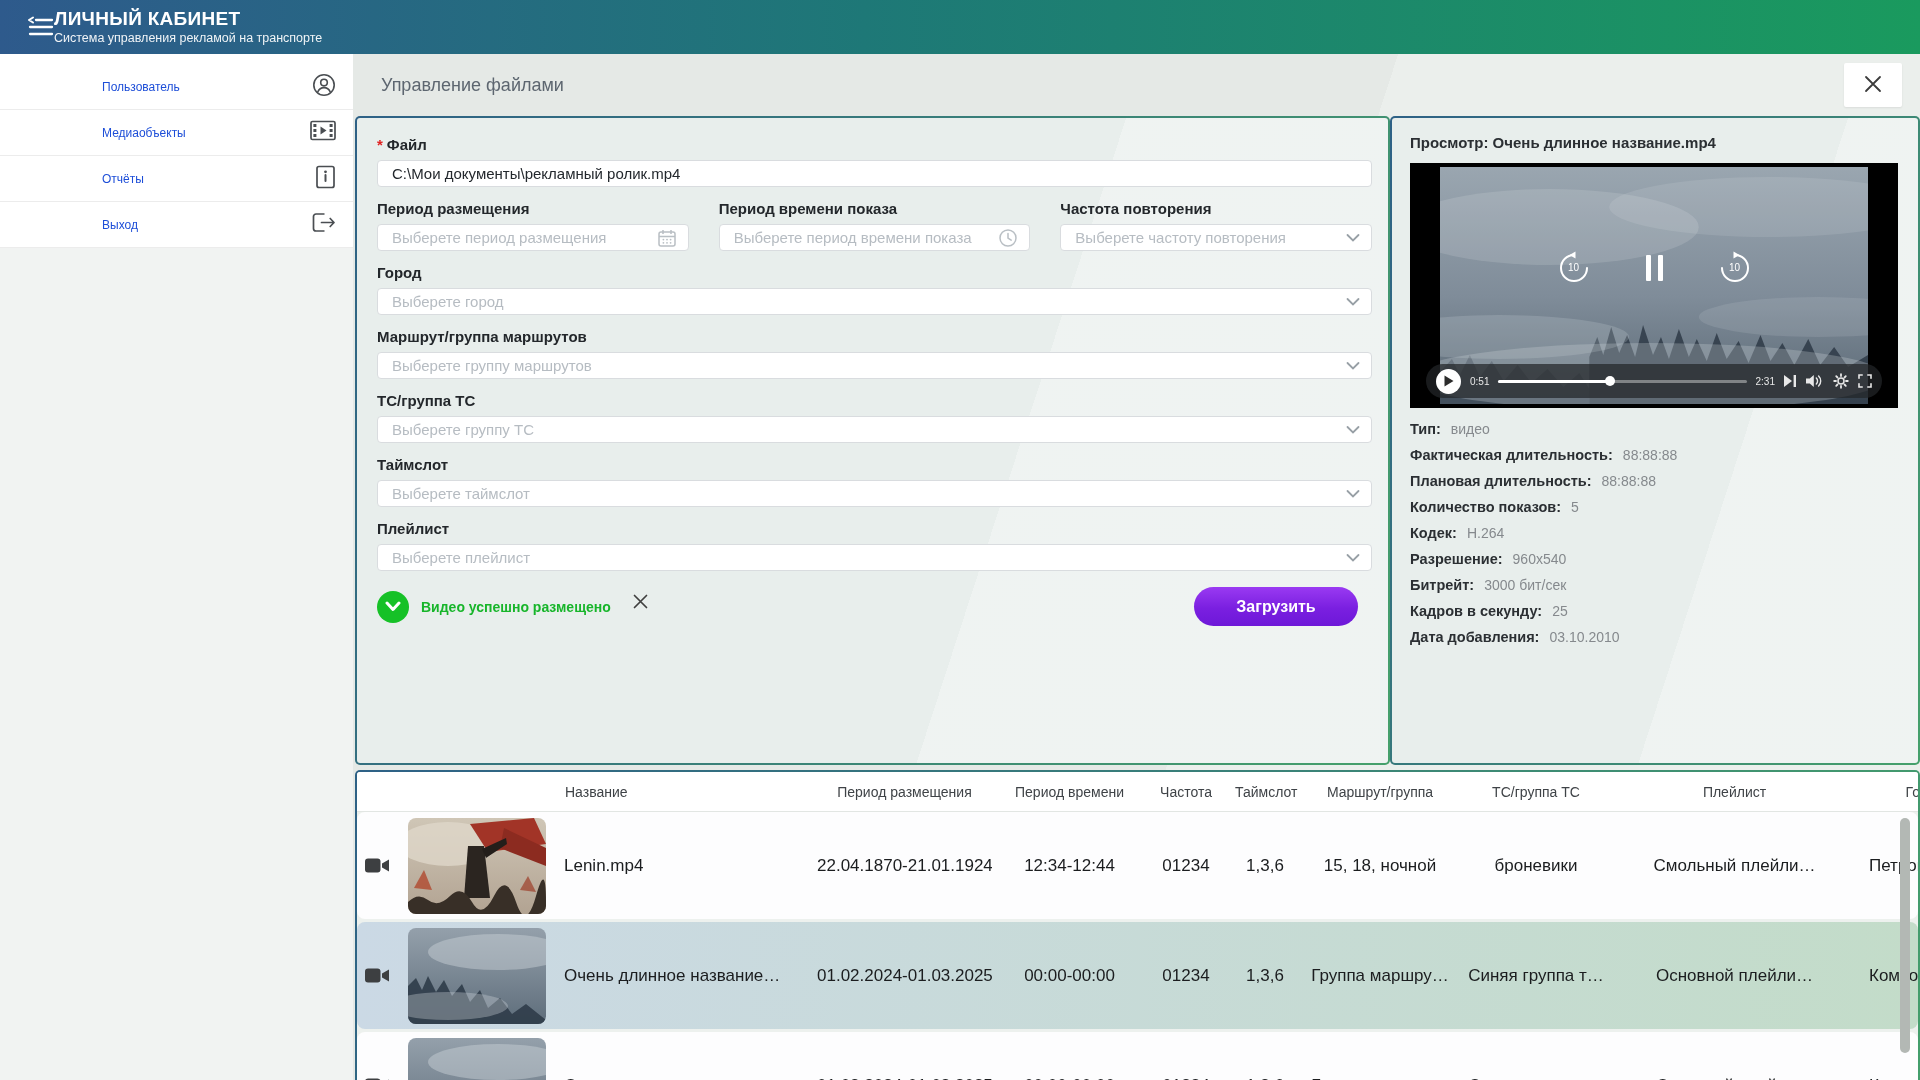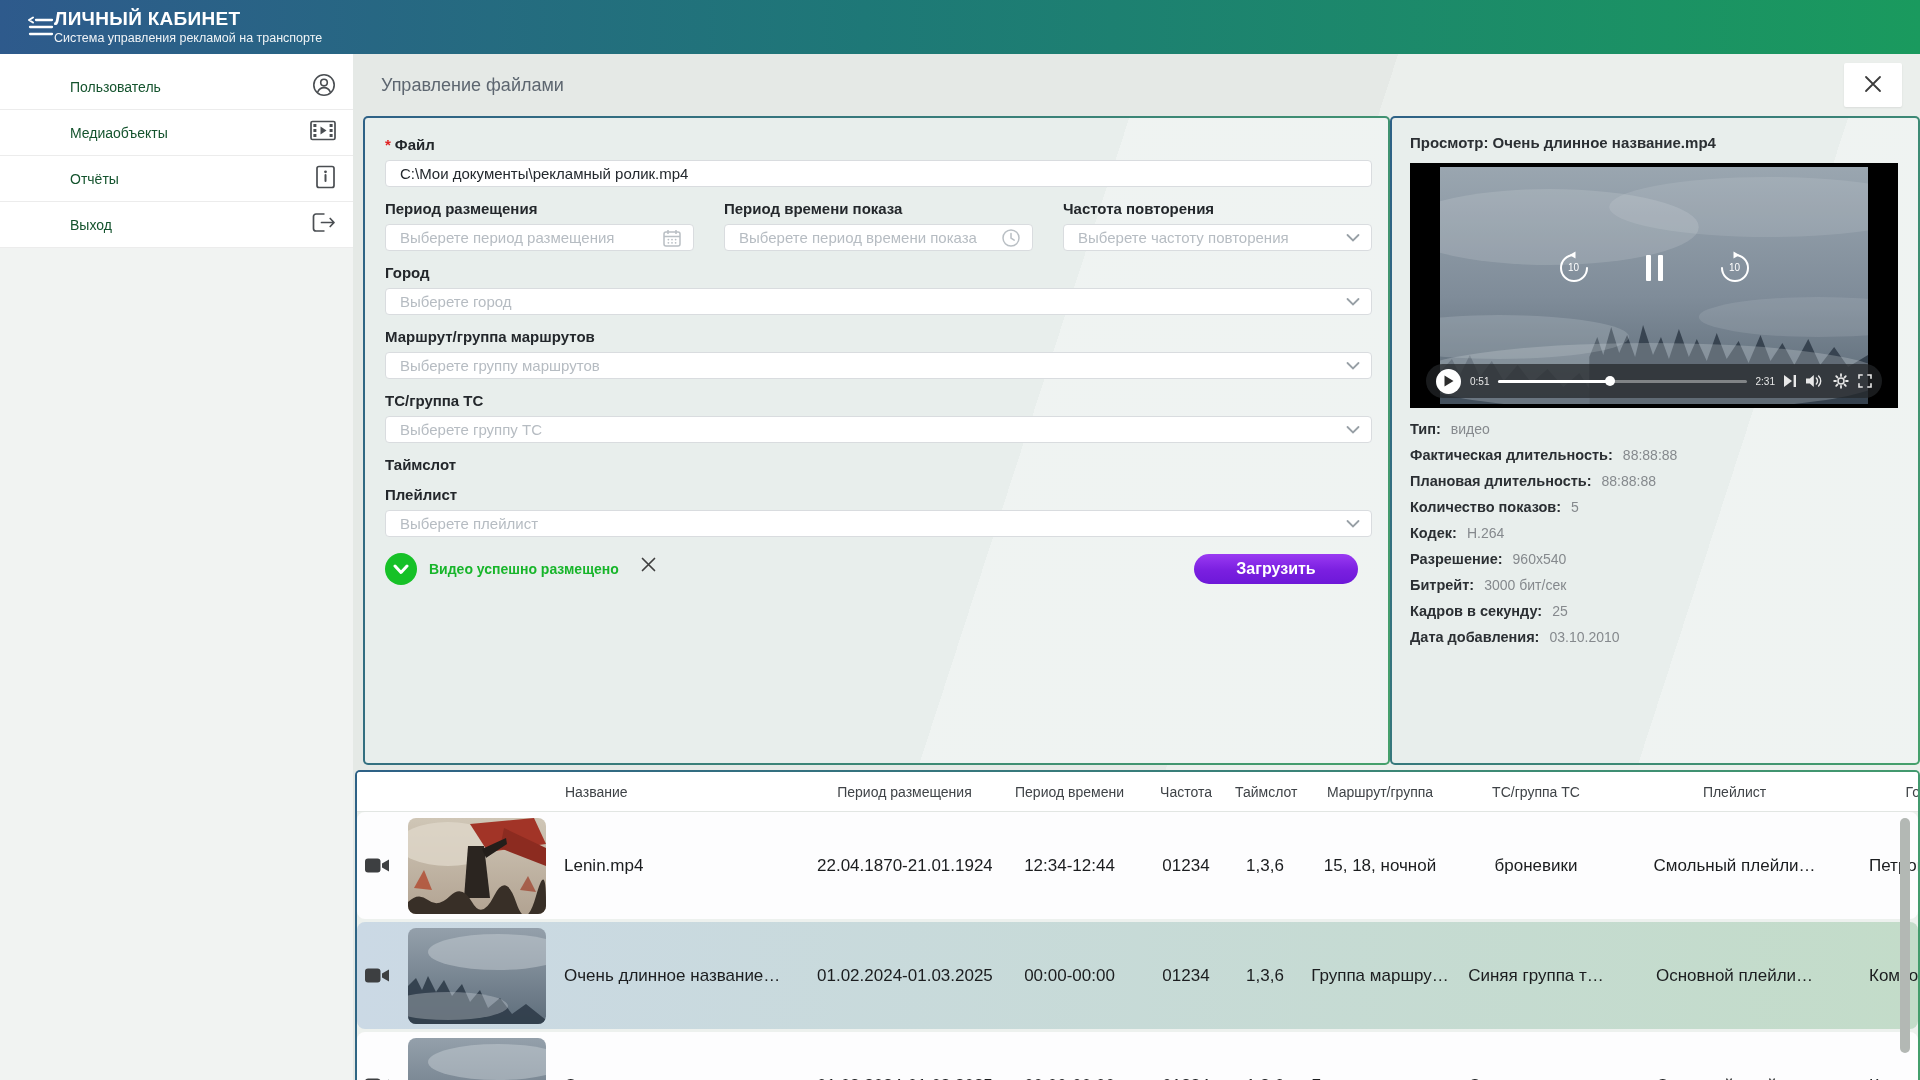--- a/index.html
+++ b/index.html
@@ -12,35 +12,35 @@
             background:linear-gradient(90deg,#2e5a8c 0%, #1e7877 45%, #1a9a5e 100%); }
   .topbar .titles { display:flex; flex-direction:column; line-height:1.25; }
   .app-title { color:#fff; font-size:19px; font-weight:bold; letter-spacing:.3px; }
   .app-subtitle { color:rgba(255,255,255,.93); font-size:12.5px; }
 
   
   .sidebar { position:absolute; top:54px; left:0; width:353px; bottom:0; background:#f1f3f2; }
   .side-menu { background:#fff; padding-top:10px; }
   .side-item { height:46px; display:flex; align-items:center; justify-content:space-between;
                padding:0 17px 0 70px; border-bottom:1px solid #ececec; cursor:pointer; background:#fff; }
-  .side-item span.lbl { font-size:14px; color:#14532d; }
+  .side-item span.lbl { font-size:12px; color:#1d4ed8;margin-left:32px; }
   .side-item svg { flex:0 0 auto; }
 
   
   .content { position:absolute; left:353px; top:54px; right:0; bottom:0;
              background:linear-gradient(108deg,#e5e9e6 55%, #ebefec 55%); }
   .content-header { height:62px; display:flex; align-items:center; justify-content:space-between;
                     padding:0 18px 0 28px; }
   .page-title { font-size:18px; color:#5d6670; }
   .close-btn { width:58px; height:44px; background:#fff; border:none; border-radius:2px;
                display:flex; align-items:center; justify-content:center; cursor:pointer;
                box-shadow:0 1px 2px rgba(0,0,0,.08); }
 
   
-  .panels { display:flex; margin-left:10px; height:649px; }
+  .panels { display:flex; margin-left:2px; height:649px; }
   .gpanel { padding:2px; border-radius:5px;
             background:linear-gradient(115deg,#2e6186 0%, #45a06b 100%); }
   .gpanel-inner { width:100%; height:100%; border-radius:3px; position:relative;
                   background:#e8eeec;
                   background-image:linear-gradient(108deg, rgba(255,255,255,0) 62%, rgba(255,255,255,.30) 62%); }
   .form-panel { flex:1 1 auto; }
   .preview-panel { flex:0 0 530px; }
 
   
   .form-inner { padding:18px 16px 0 20px; }
@@ -54,21 +54,21 @@
   .ctl .suffix { position:absolute; right:12px; top:50%; transform:translateY(-50%); display:flex; }
   .trio { display:flex; gap:30px; }
   .trio .f-block { flex:1 1 0; margin-bottom:13px; }
 
   .form-footer { display:flex; align-items:center; justify-content:space-between; margin-top:16px; padding-right:14px; }
   .success { display:flex; align-items:center; gap:12px; }
   .success-circle { width:32px; height:32px; border-radius:50%; background:#16c127;
                     display:flex; align-items:center; justify-content:center; }
   .success-text { font-size:14px; font-weight:bold; color:#17b52a; }
   .toast-close { background:none; border:none; cursor:pointer; margin-left:10px; display:flex; align-items:flex-start; padding-bottom:10px; }
-  .upload-btn { width:164px; height:30px; border:none; border-radius:21px; cursor:pointer;
+  .upload-btn { width:164px; height:39px; border:none; border-radius:21px; cursor:pointer;
                 background:linear-gradient(180deg,#9a3af2 0%, #7a1fe0 55%, #6d18d8 100%);
                 color:#fff; font-size:16px; font-weight:bold; font-family:"Liberation Sans",sans-serif; }
 
   
   .preview-inner { padding:16px 20px 0 18px; }
   .preview-title { font-size:15px; font-weight:bold; color:#2b2f33; margin-bottom:12px; }
   .player { position:relative; width:100%; height:245px; background:#000; margin-bottom:13px; }
   .scene { position:absolute; left:30px; right:30px; top:4px; bottom:4px; overflow:hidden; }
   .scene svg { width:100%; height:100%; display:block; }
   .center-controls { position:absolute; left:0; right:0; top:88px; display:flex; justify-content:center;
@@ -281,20 +281,28 @@
               <span class="suffix">
                   <svg width="14" height="9" viewBox="0 0 14 9" fill="none">
                     <path d="M1.5 1.5 L7 7 L12.5 1.5" stroke="#98a0a6" stroke-width="1.8" stroke-linecap="round"></path>
                   </svg>
                 </span>
             </div>
           </div>
 
           <div class="f-block">
             <label class="f-label">Таймслот</label>
+            <div class="ctl">
+              <input type="text" placeholder="Выберете таймслот" style="">
+              <span class="suffix">
+                  <svg width="14" height="9" viewBox="0 0 14 9" fill="none">
+                    <path d="M1.5 1.5 L7 7 L12.5 1.5" stroke="#98a0a6" stroke-width="1.8" stroke-linecap="round"></path>
+                  </svg>
+                </span>
+            </div>
           </div>
 
           <div class="f-block">
             <label class="f-label">Плейлист</label>
             <div class="ctl">
               <input type="text" placeholder="Выберете плейлист" style="">
               <span class="suffix">
                   <svg width="14" height="9" viewBox="0 0 14 9" fill="none">
                     <path d="M1.5 1.5 L7 7 L12.5 1.5" stroke="#98a0a6" stroke-width="1.8" stroke-linecap="round"></path>
                   </svg>

